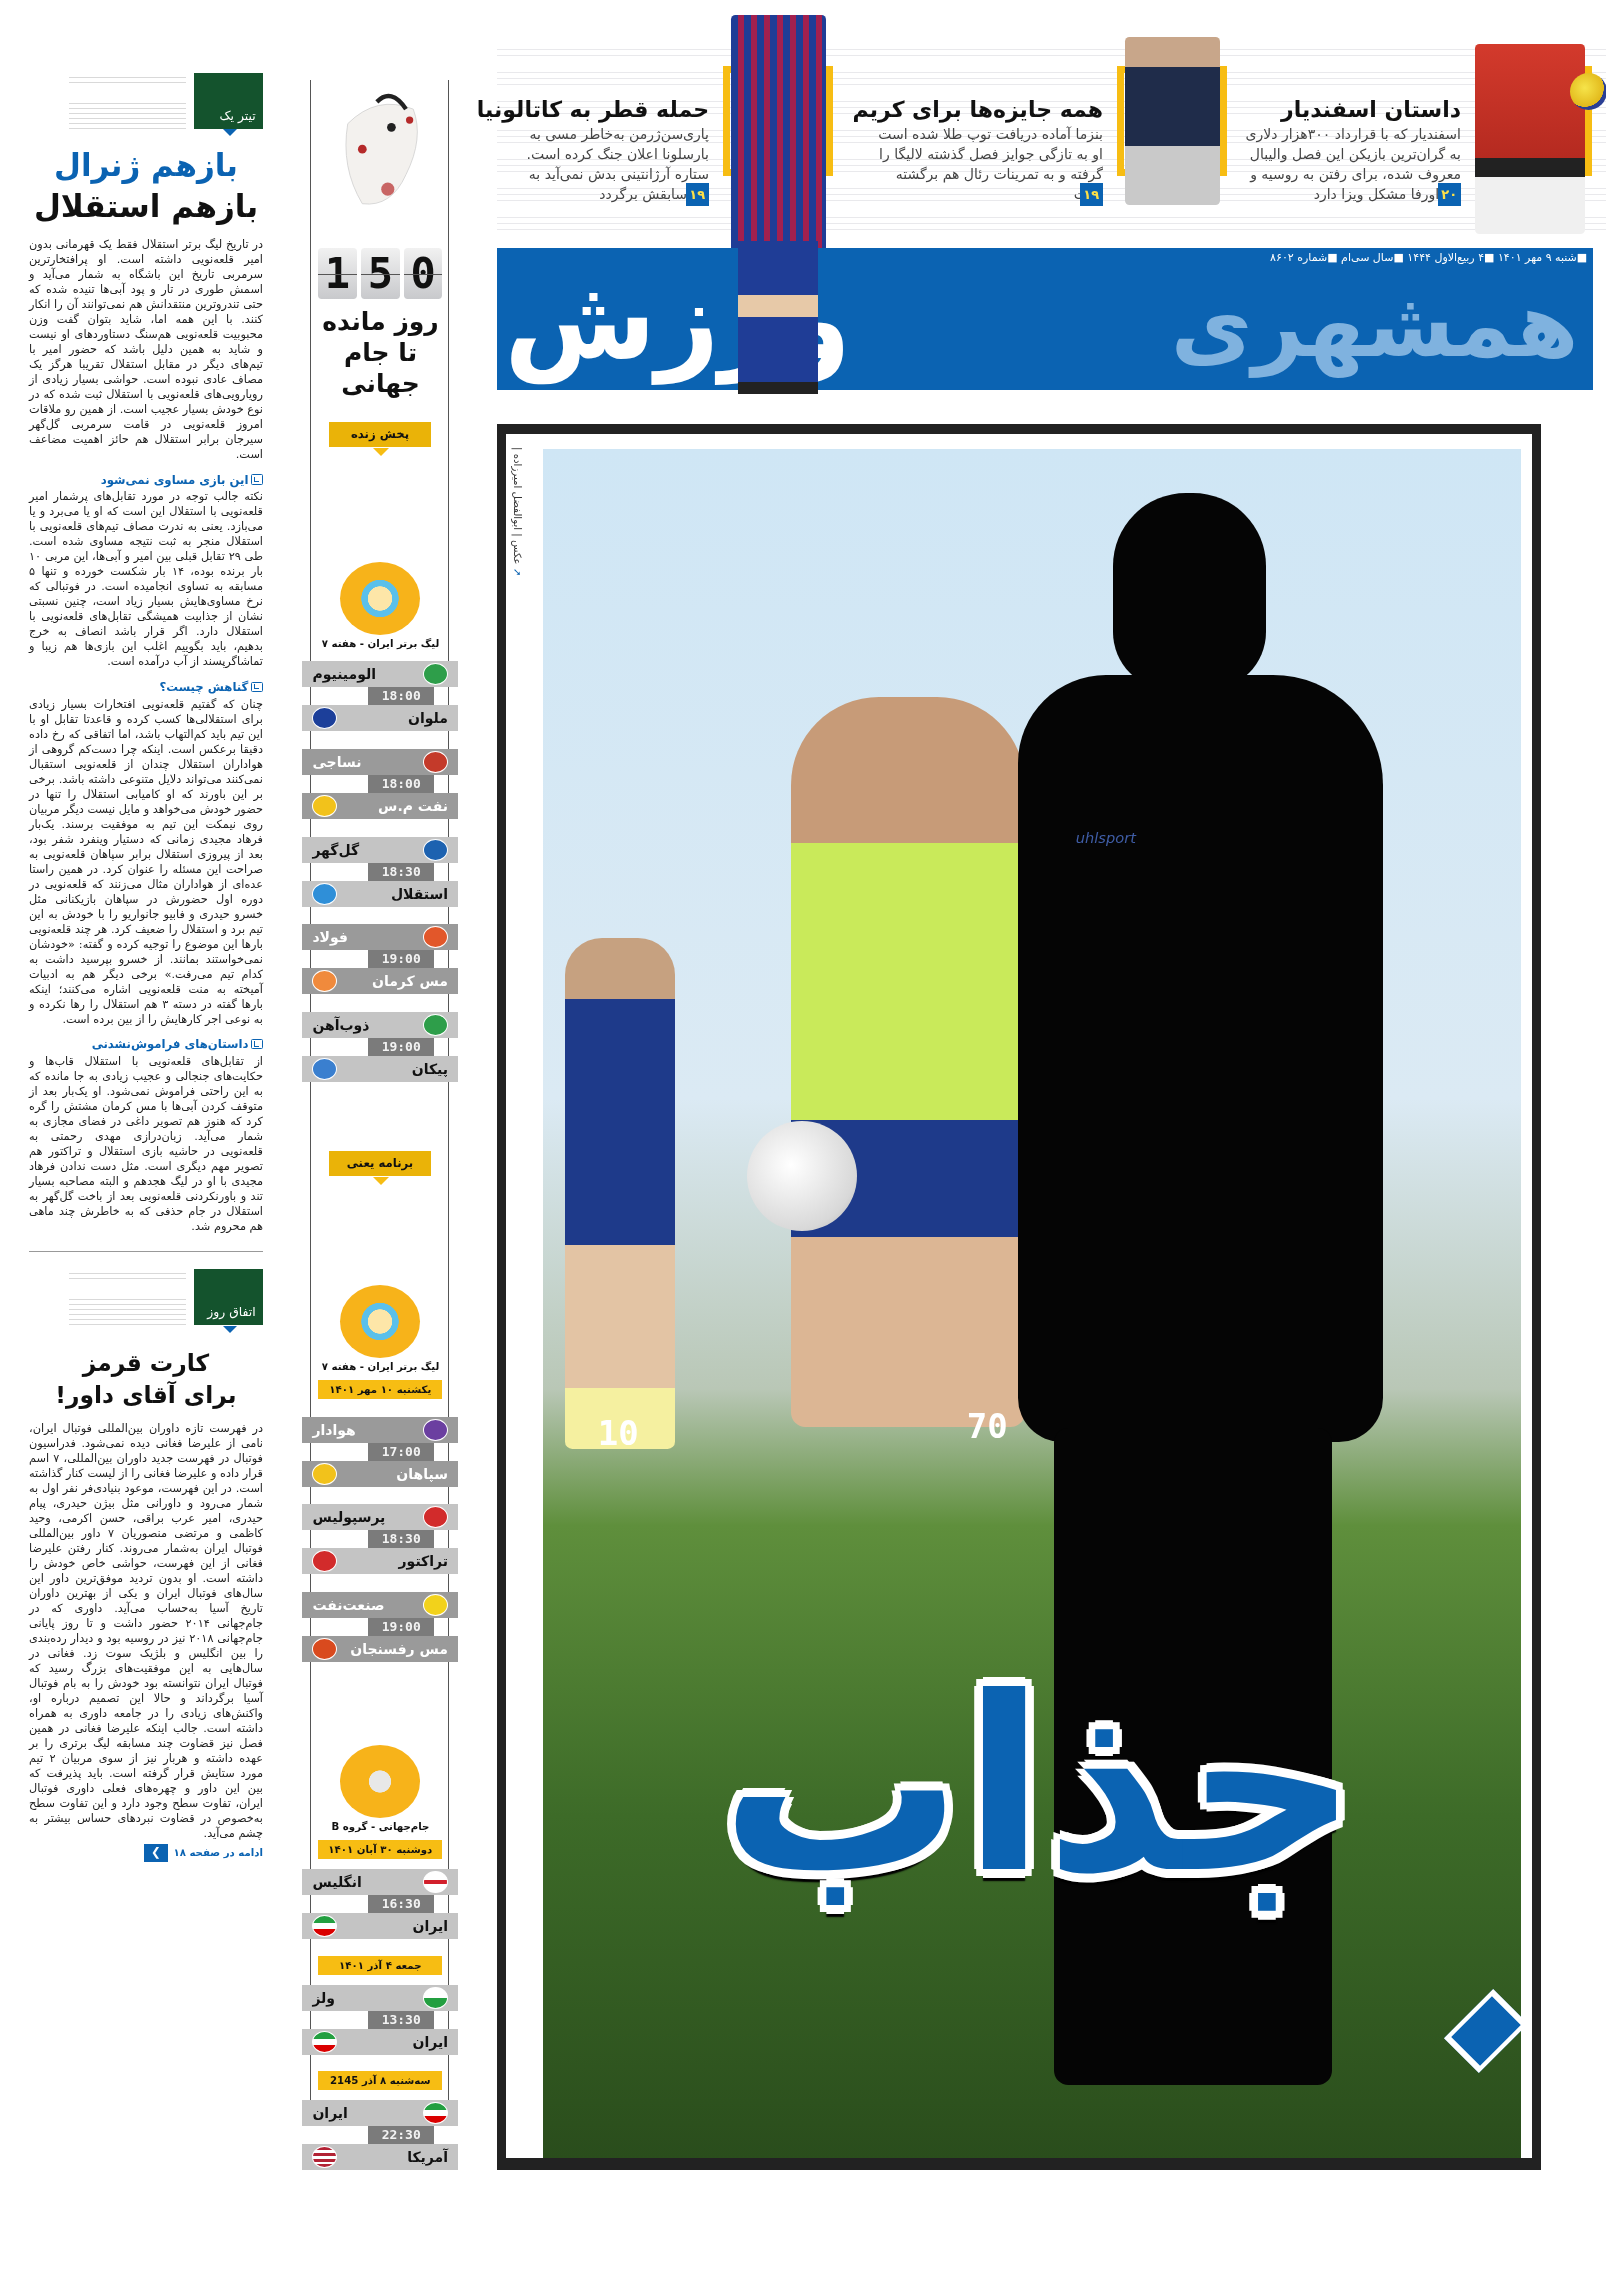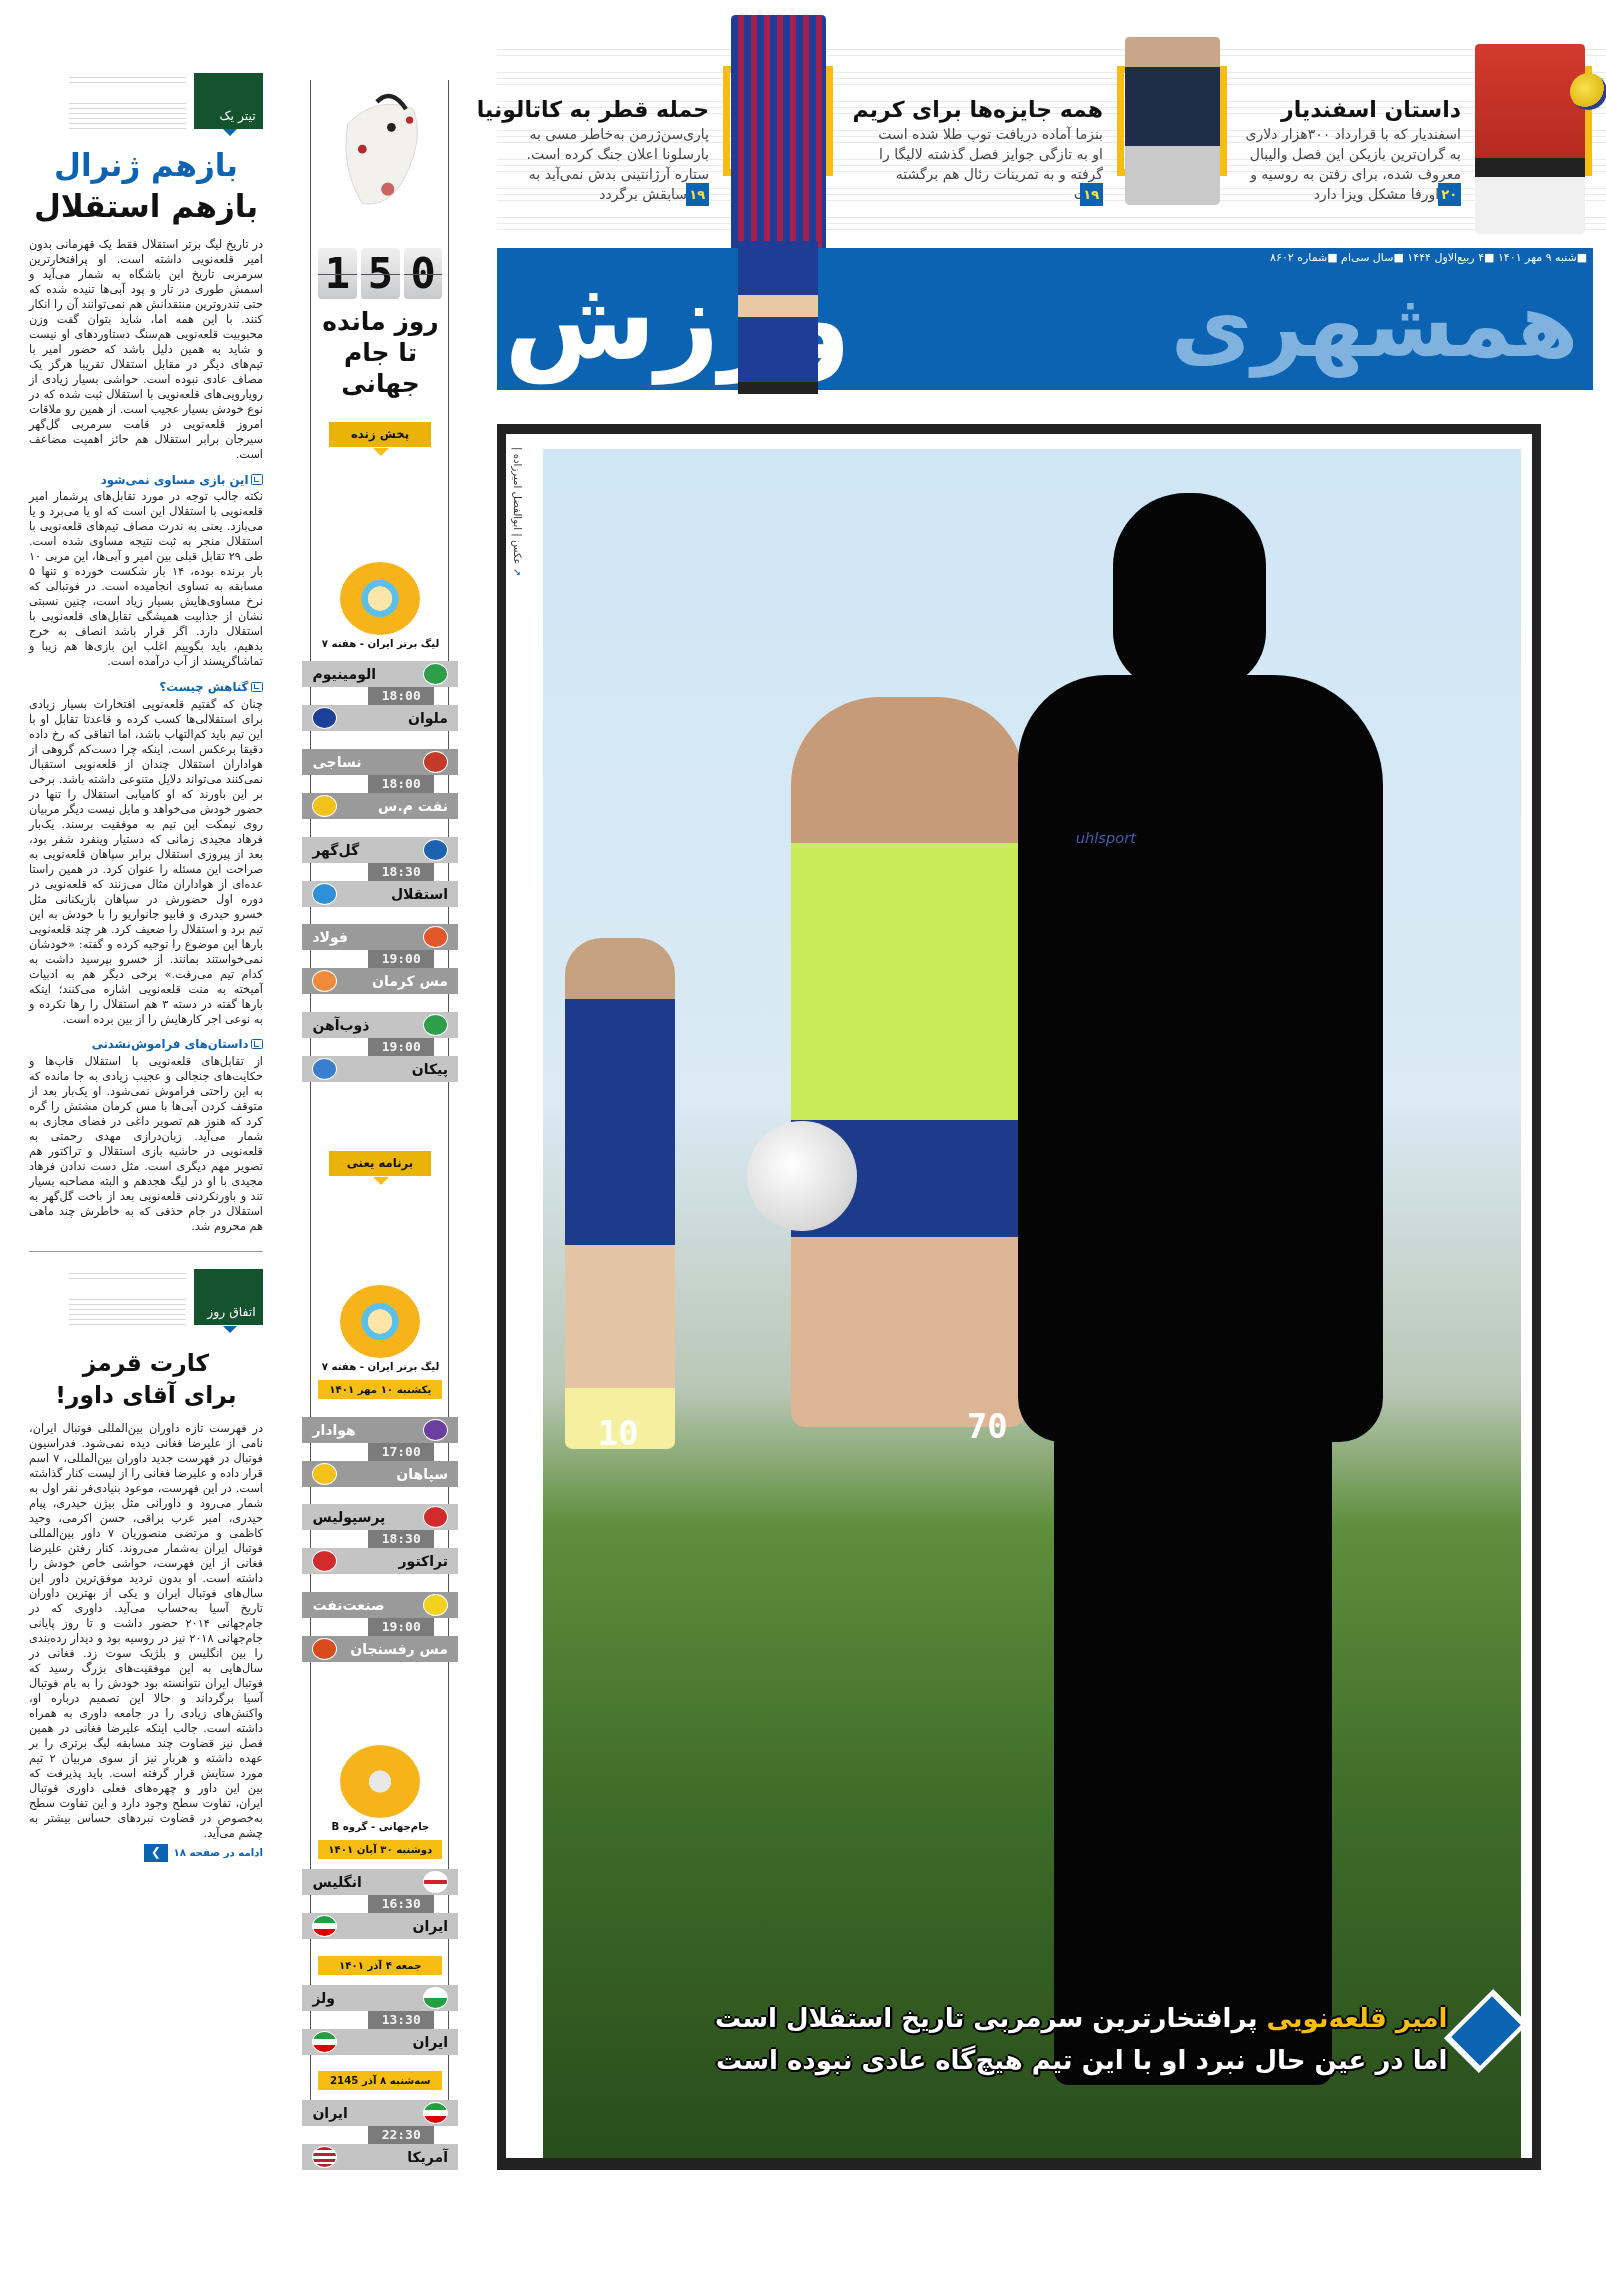--- a/index.html
+++ b/index.html
@@ -344,22 +344,19 @@
 
       <div class="player" style="left:248px; top:248px; width:234px; height:730px; background:linear-gradient(#c79b78 0 20%,#c9ea5a 20% 58%,#1e3a8a 58% 74%,#dcb694 74%); border-radius:88px 88px 14.6px 14.6px;"></div>
       <div class="num" style="left:424px; top:957px;">70</div>
       <div class="ball" style="left:204px; top:672px; width:110px; height:110px;"></div>
 
       <div class="silhouette" style="left:570px; top:44px; width:153px; height:197px; border-radius:73px 73px 58px 58px;"></div>
       <div class="silhouette" style="left:475px; top:226px; width:365px; height:767px; border-radius:88px 110px 44px 44px;"></div>
       <div class="silhouette" style="left:511px; top:979px; width:278px; height:657px; border-radius:14.6px;"></div>
       <div class="brand-text" style="left:533px; top:380px;">uhlsport</div>
 
+      <div class="head-main">جذاب</div>
 
       <div class="deck-diamond"></div>
-      <div class="deck">
-        <div class="line"><span class="hl">امیر قلعه‌نویی</span><span> پرافتخارترین سرمربی تاریخ استقلال است</span></div>
-        <div class="line">اما در عین حال نبرد او با این تیم هیچ‌گاه عادی نبوده است</div>
-      </div>
     </div>
   </div>
 </div>
 
 
 </body></html>

